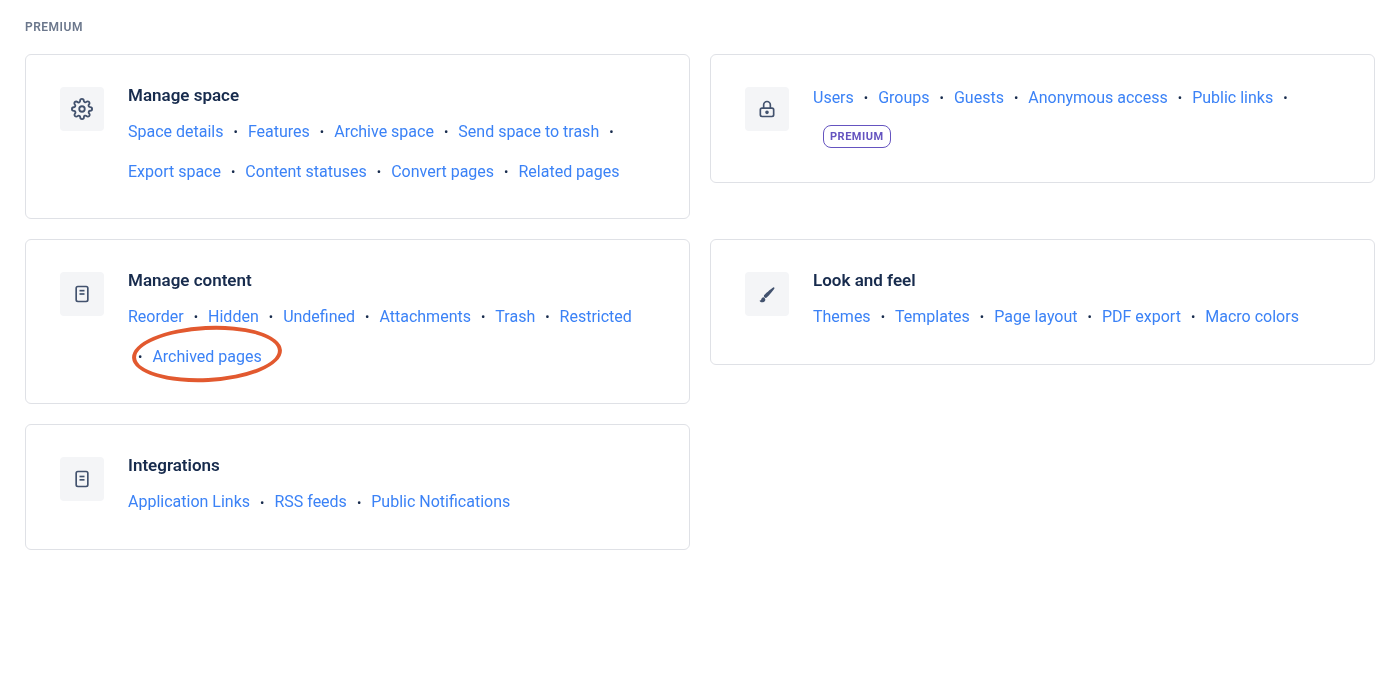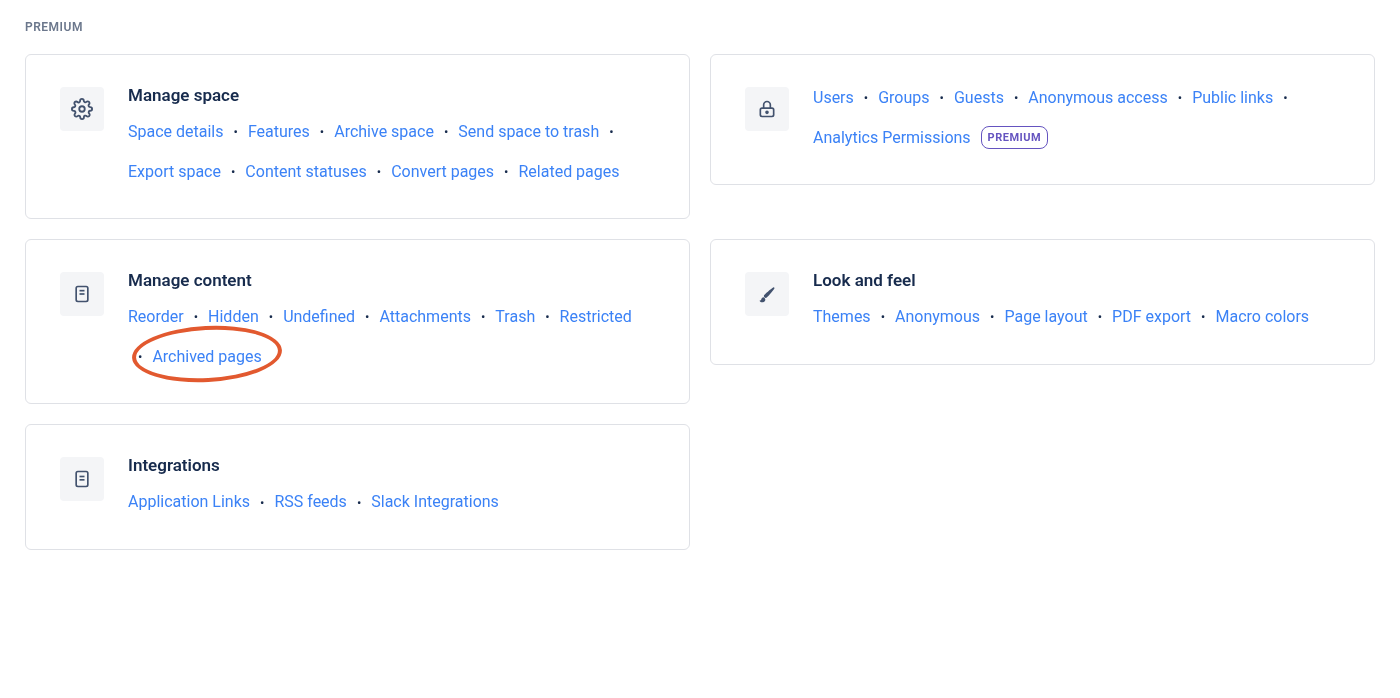--- a/index.html
+++ b/index.html
@@ -143,21 +143,20 @@
         <a class="link">Users</a>
           <span class="dot">•</span>
         <a class="link">Groups</a>
           <span class="dot">•</span>
         <a class="link">Guests</a>
           <span class="dot">•</span>
         <a class="link">Anonymous access</a>
           <span class="dot">•</span>
         <a class="link">Public links</a>
           <span class="dot">•</span>
-        <a class="link">Analytics Permissions</a>
         <span class="badge">PREMIUM</span>
       </div>
     </div>
   </div>
 
   <div class="card">
     <div class="card-icon">
       <svg width="20" height="20" viewBox="0 0 24 24" fill="none" stroke="currentColor" stroke-width="2">
         <rect x="5" y="3" width="14" height="18" rx="2"></rect>
         <line x1="9" y1="8" x2="15" y2="8"></line>
@@ -189,21 +188,21 @@
       <svg width="20" height="20" viewBox="0 0 24 24" fill="currentColor">
         <path d="M20 4c-1 0-9 7-11 9-1 1-1 2 0 3s2 1 3 0c2-2 9-10 9-11 0-.5-.5-1-1-1z"></path>
         <path d="M8 16c-2 0-3 2-3 3 0 .5-1 1-2 1 1 2 3 2 4 2 2 0 3-2 3-3s-1-3-2-3z"></path>
       </svg>
     </div>
     <div class="card-content">
       <div class="card-title">Look and feel</div>
       <div class="links">
         <a class="link">Themes</a>
           <span class="dot">•</span>
-        <a class="link">Anonymous</a>
+        <a class="link">Templates</a>
           <span class="dot">•</span>
         <a class="link">Page layout</a>
           <span class="dot">•</span>
         <a class="link">PDF export</a>
           <span class="dot">•</span>
         <a class="link">Macro colors</a>
       </div>
     </div>
   </div>
 
@@ -215,18 +214,18 @@
         <line x1="9" y1="13" x2="15" y2="13"></line>
       </svg>
     </div>
     <div class="card-content">
       <div class="card-title">Integrations</div>
       <div class="links">
         <a class="link">Application Links</a>
           <span class="dot">•</span>
         <a class="link">RSS feeds</a>
           <span class="dot">•</span>
-        <a class="link">Slack Integrations</a>
+        <a class="link">Public Notifications</a>
       </div>
     </div>
   </div>
 
 </div>
 
 </body></html>

